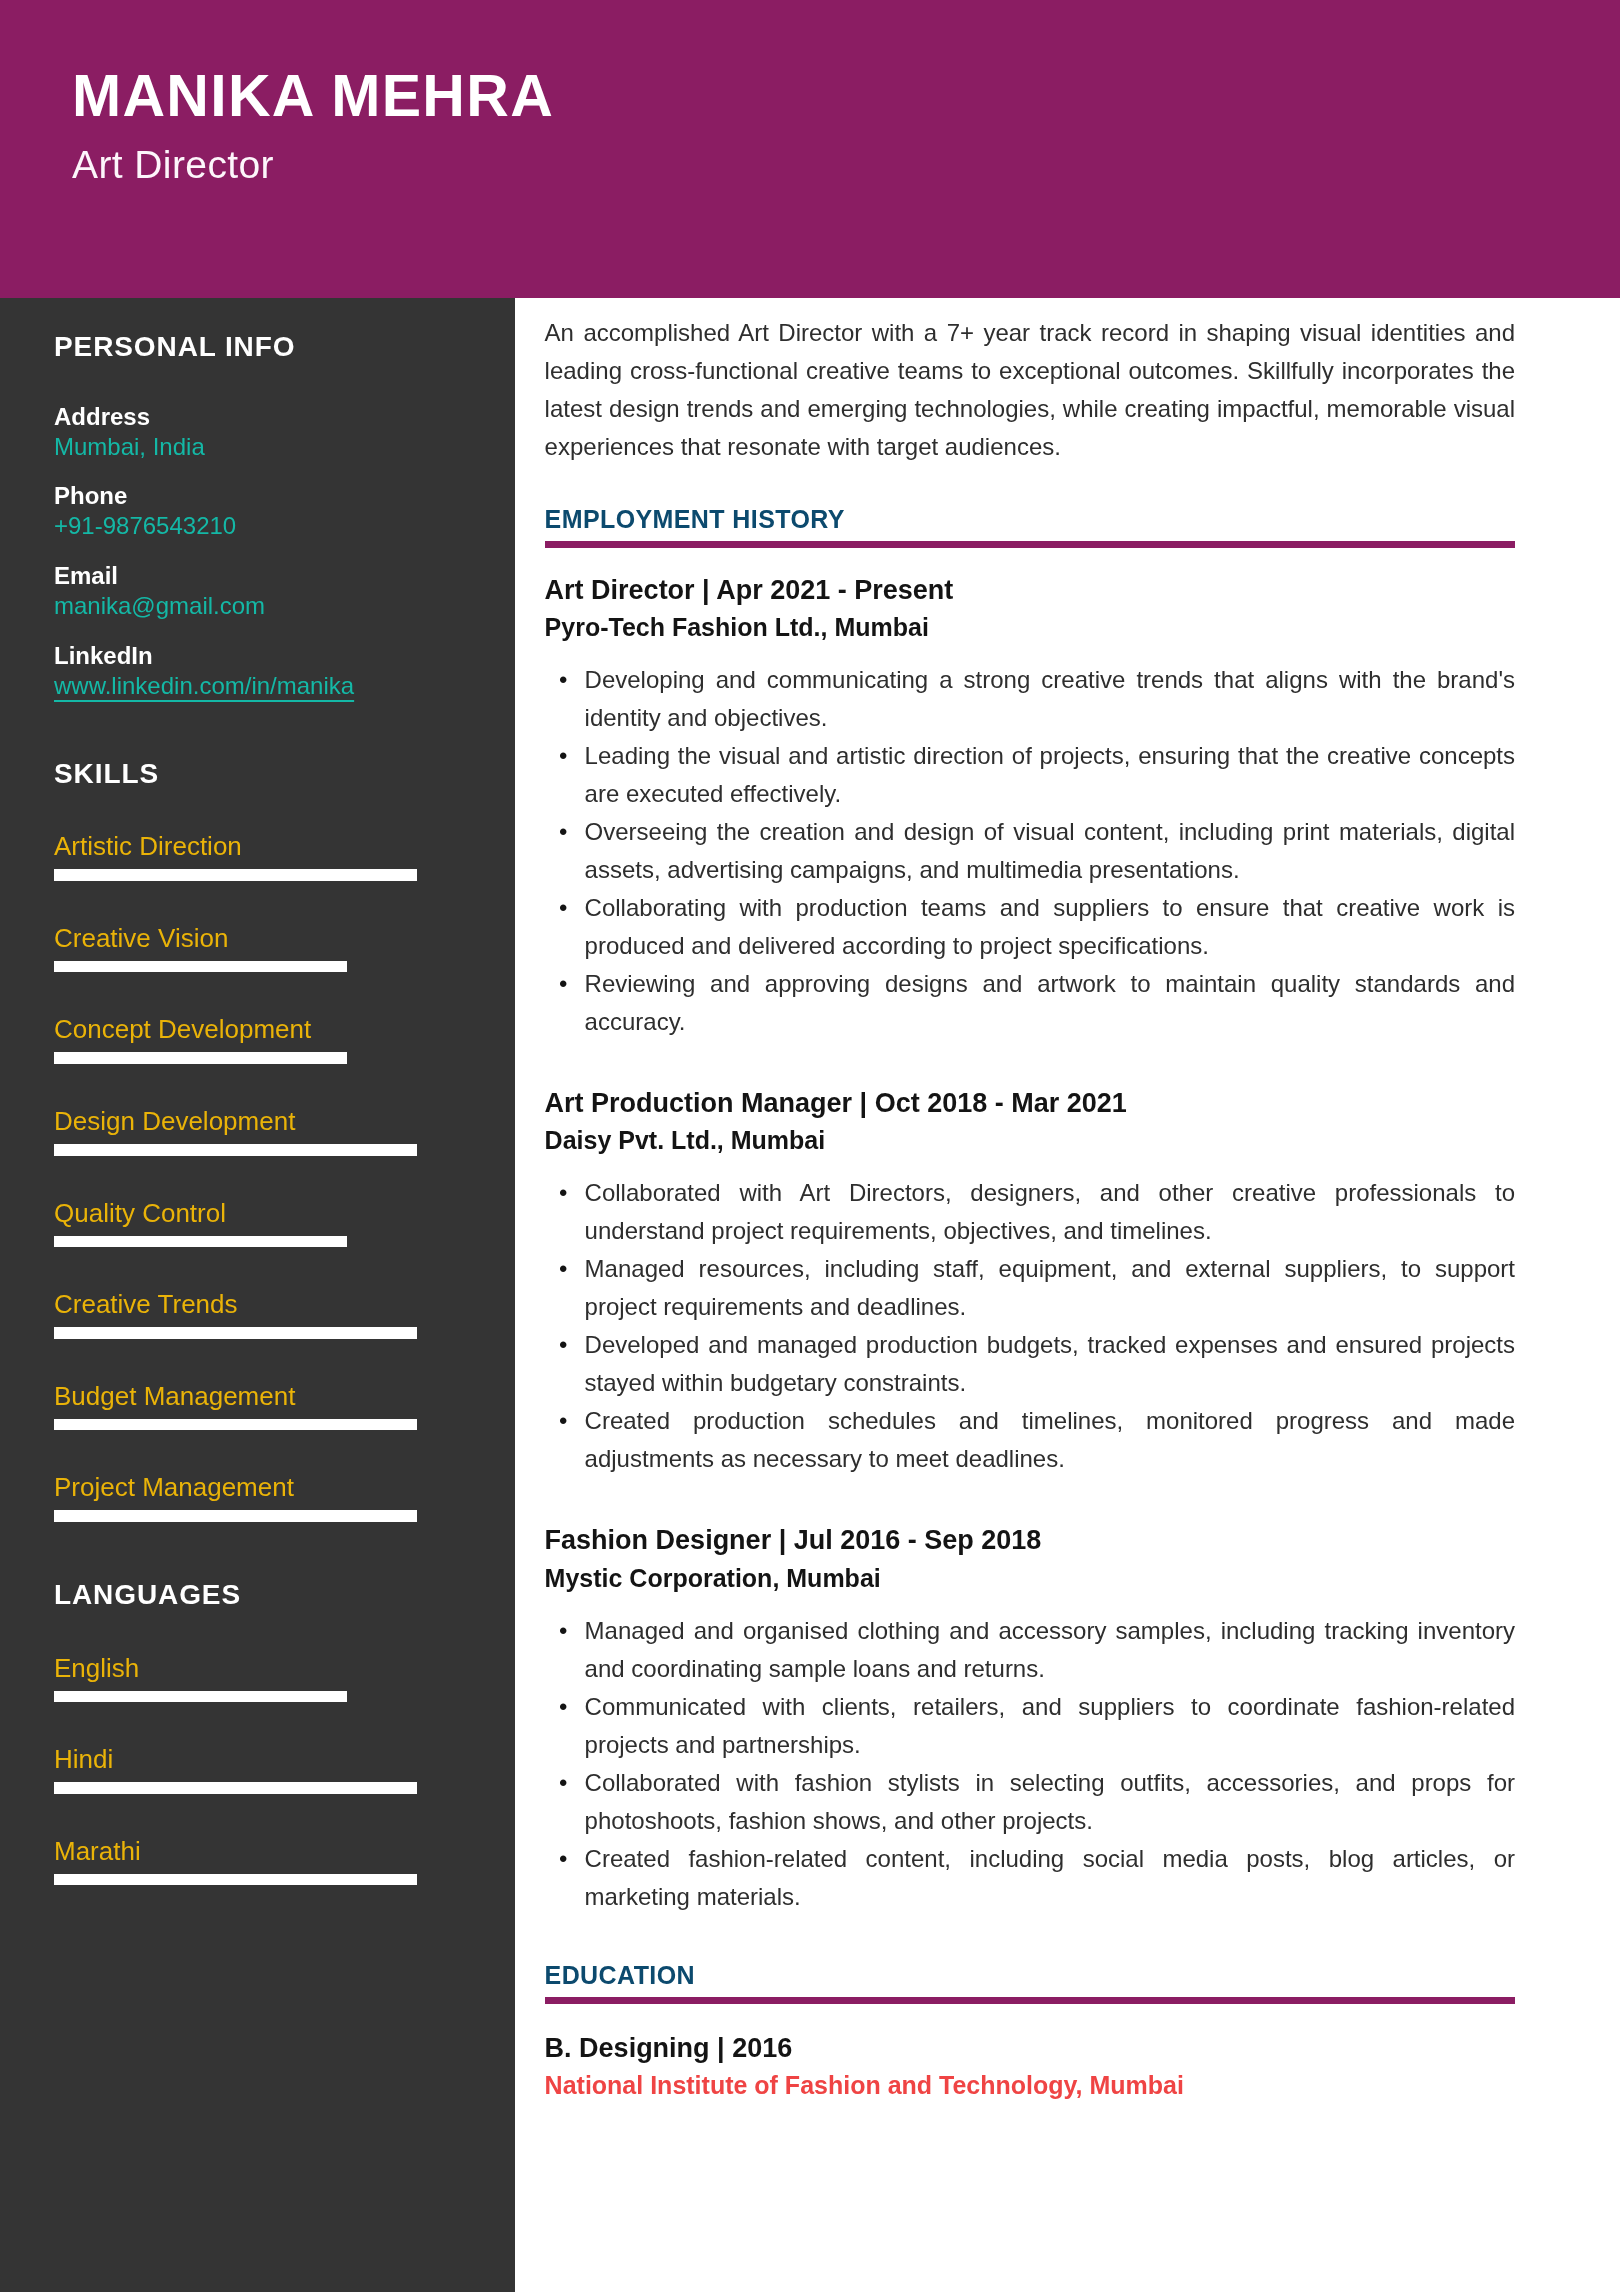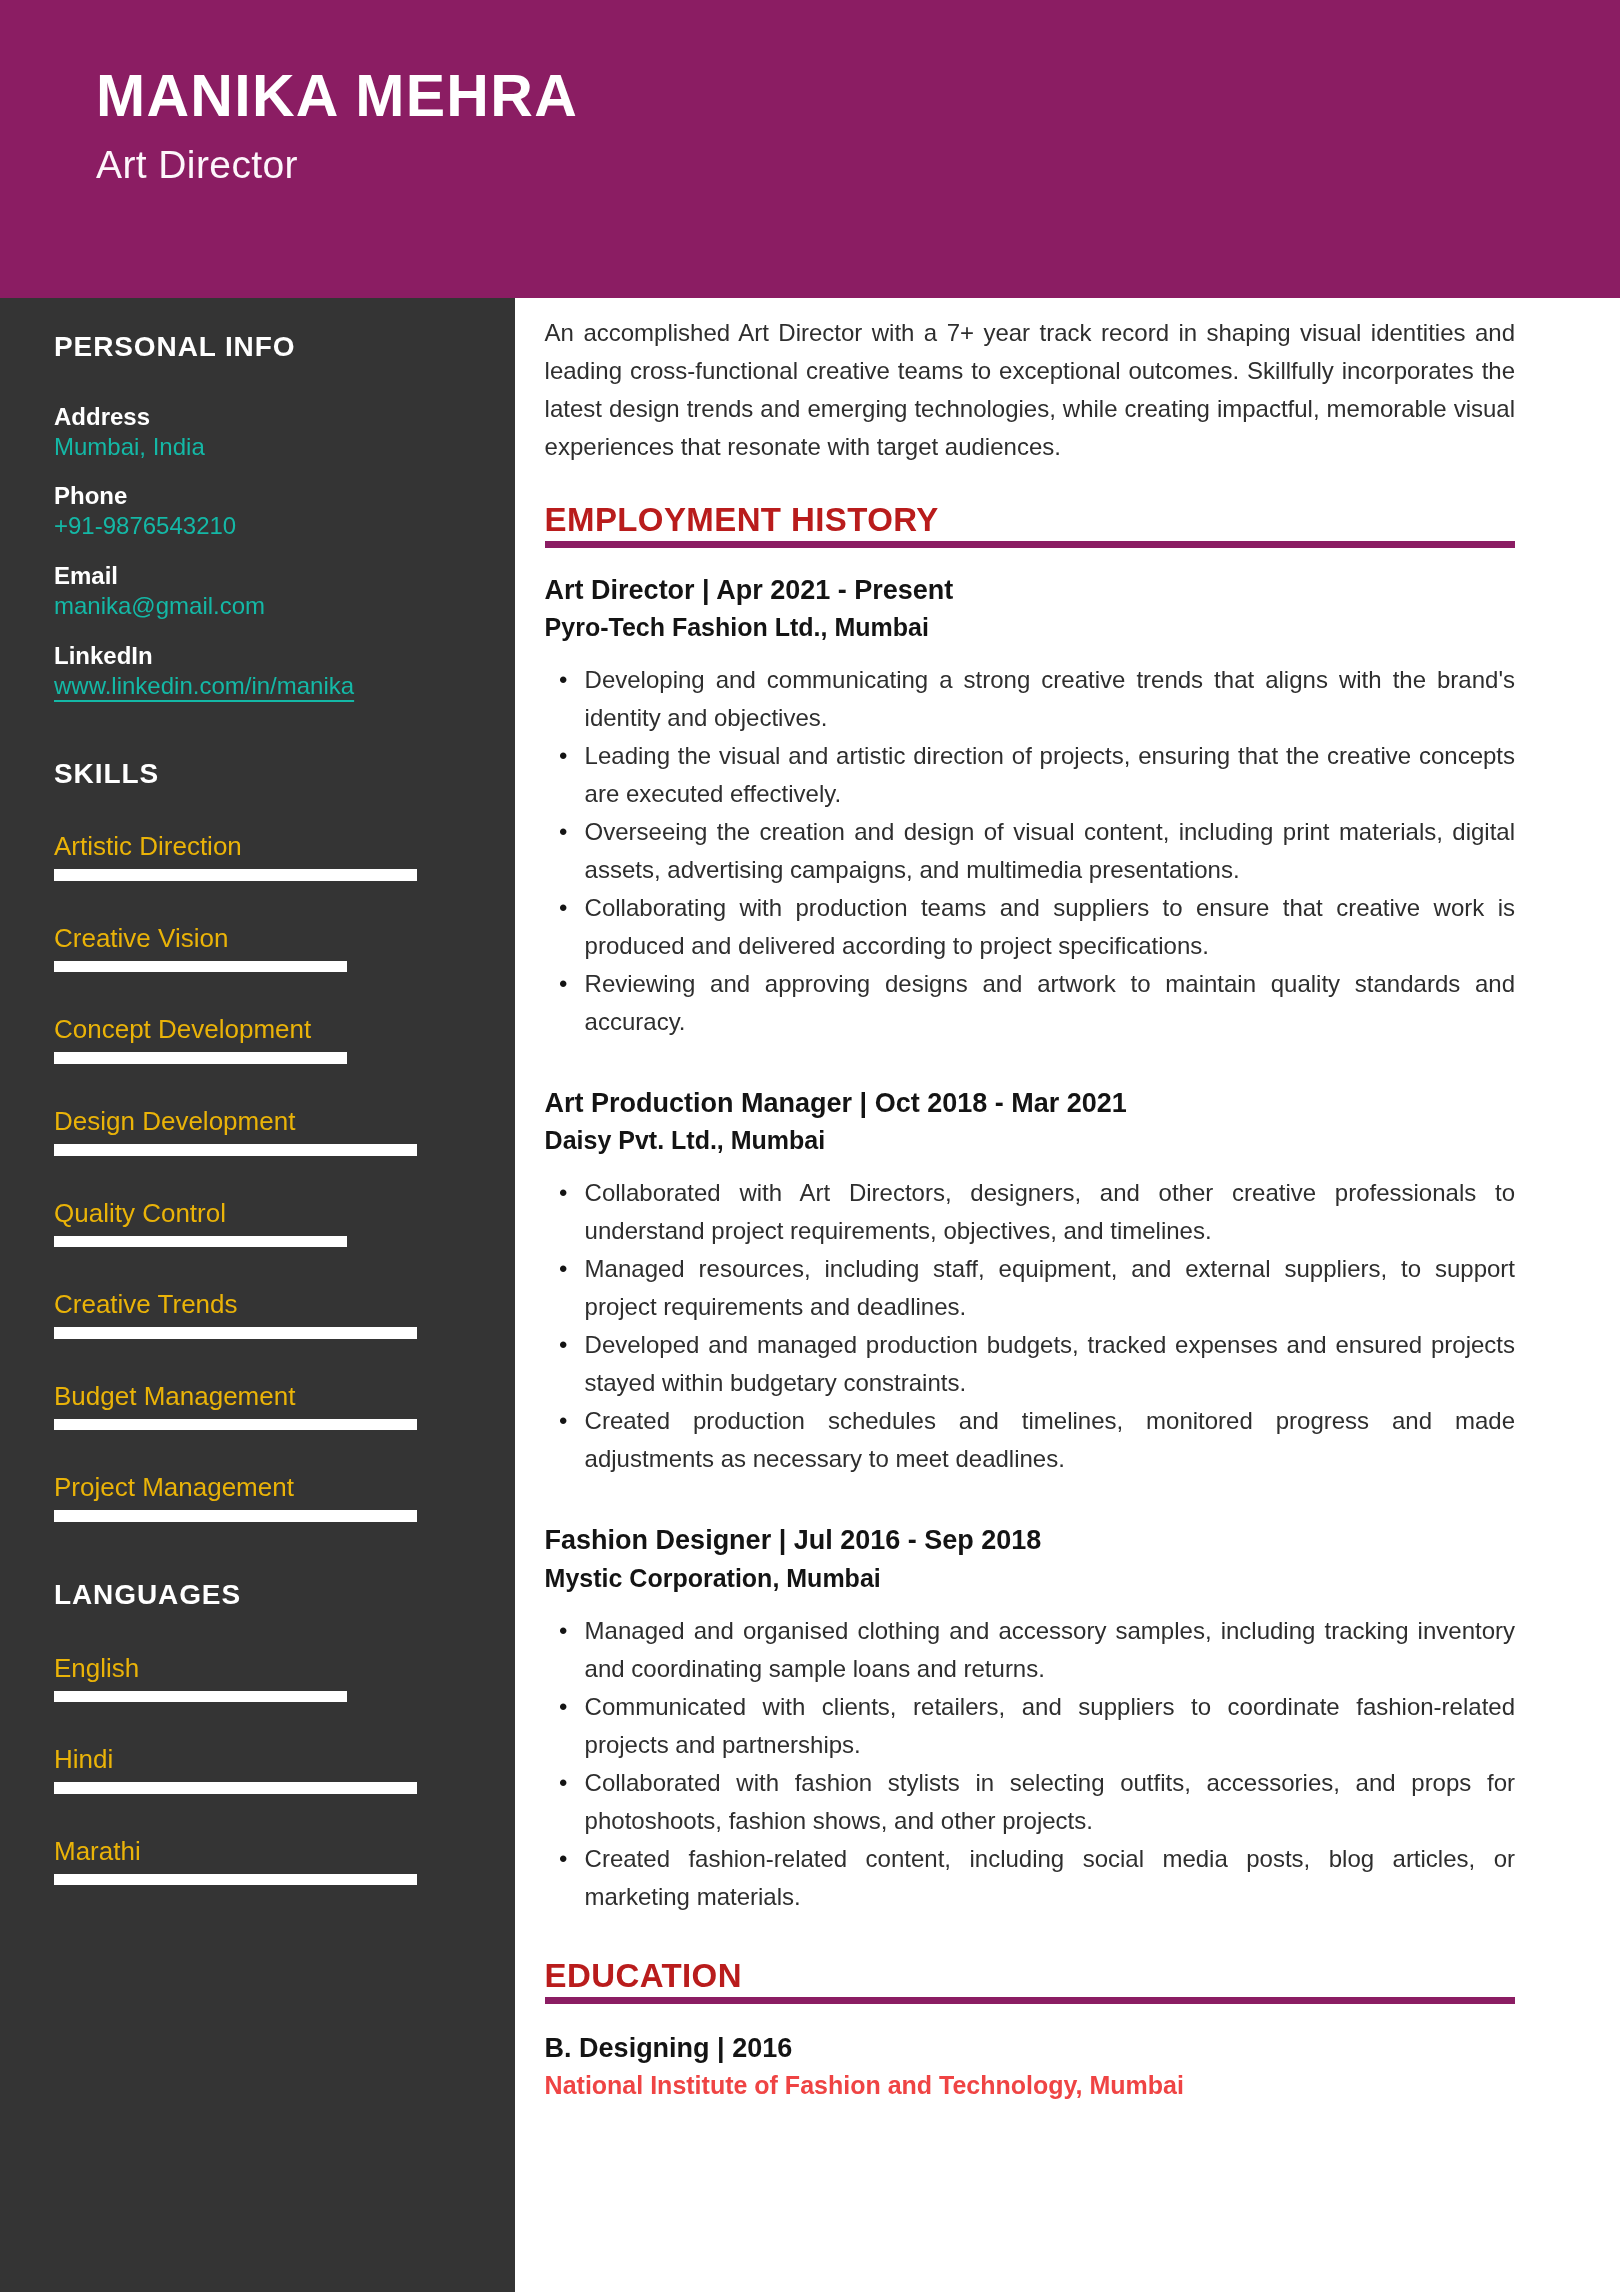--- a/index.html
+++ b/index.html
@@ -5,21 +5,21 @@
   * { margin:0; padding:0; box-sizing:border-box; }
   html,body { background:#e8e8e8; }
   body { font-family:"Liberation Sans", sans-serif; }
   .page {
     position:relative; width:1620px; height:2293px;
     background:#ffffff; overflow:hidden; margin:0 auto;
   }
   
   .header {
     position:absolute; top:0; left:0; width:100%; height:298px;
-    background:#8b1d63; color:#ffffff; padding:63px 0 0 96px;
+    background:#8b1d63; color:#ffffff; padding:63px 0 0 72px;
   }
   .name {
     font-size:59px; font-weight:800; letter-spacing:1.3px; line-height:1.15;
   }
   .person-title {
     font-size:39px; font-weight:400; letter-spacing:0.4px; margin-top:12.5px; color:#fdf6fb;
   }
   
   .sidebar {
     position:absolute; top:298px; left:0; width:515px; height:1994px;
@@ -40,22 +40,22 @@
   .meter-bar { height:11.6px; background:#ffffff; margin-top:8px; width:50%; }
   
   .main {
     position:absolute; top:298px; left:515px; width:1105px; height:1994px;
     background:#ffffff; color:#2e2e2e; padding:16px 105px 0 29.6px;
   }
   .summary {
     font-size:24px; line-height:38px; text-align:justify; color:#2e2e2e;
   }
   .sec-heading {
-    margin-top:39px; font-size:33px; font-weight:800; letter-spacing:0.4px;
-    line-height:29.6px; color:#b91c1c;
+    margin-top:39px; font-size:25px; font-weight:800; letter-spacing:0.4px;
+    line-height:29.6px; color:#0c4a6e;
   }
   .rule { height:7.2px; background:#8b1d63; margin-top:6.3px; }
   .job { margin-top:27px; }
   .job + .job { margin-top:47px; }
   .job-title { font-size:27px; font-weight:700; line-height:30px; color:#141414; }
   .job-company { font-size:25px; font-weight:700; line-height:30px; margin-top:7.2px; color:#141414; }
   .bullets { list-style:none; margin-top:19px; }
   .bullets li {
     position:relative; padding-left:40px; font-size:24px; line-height:38px;
     text-align:justify; color:#2e2e2e;

